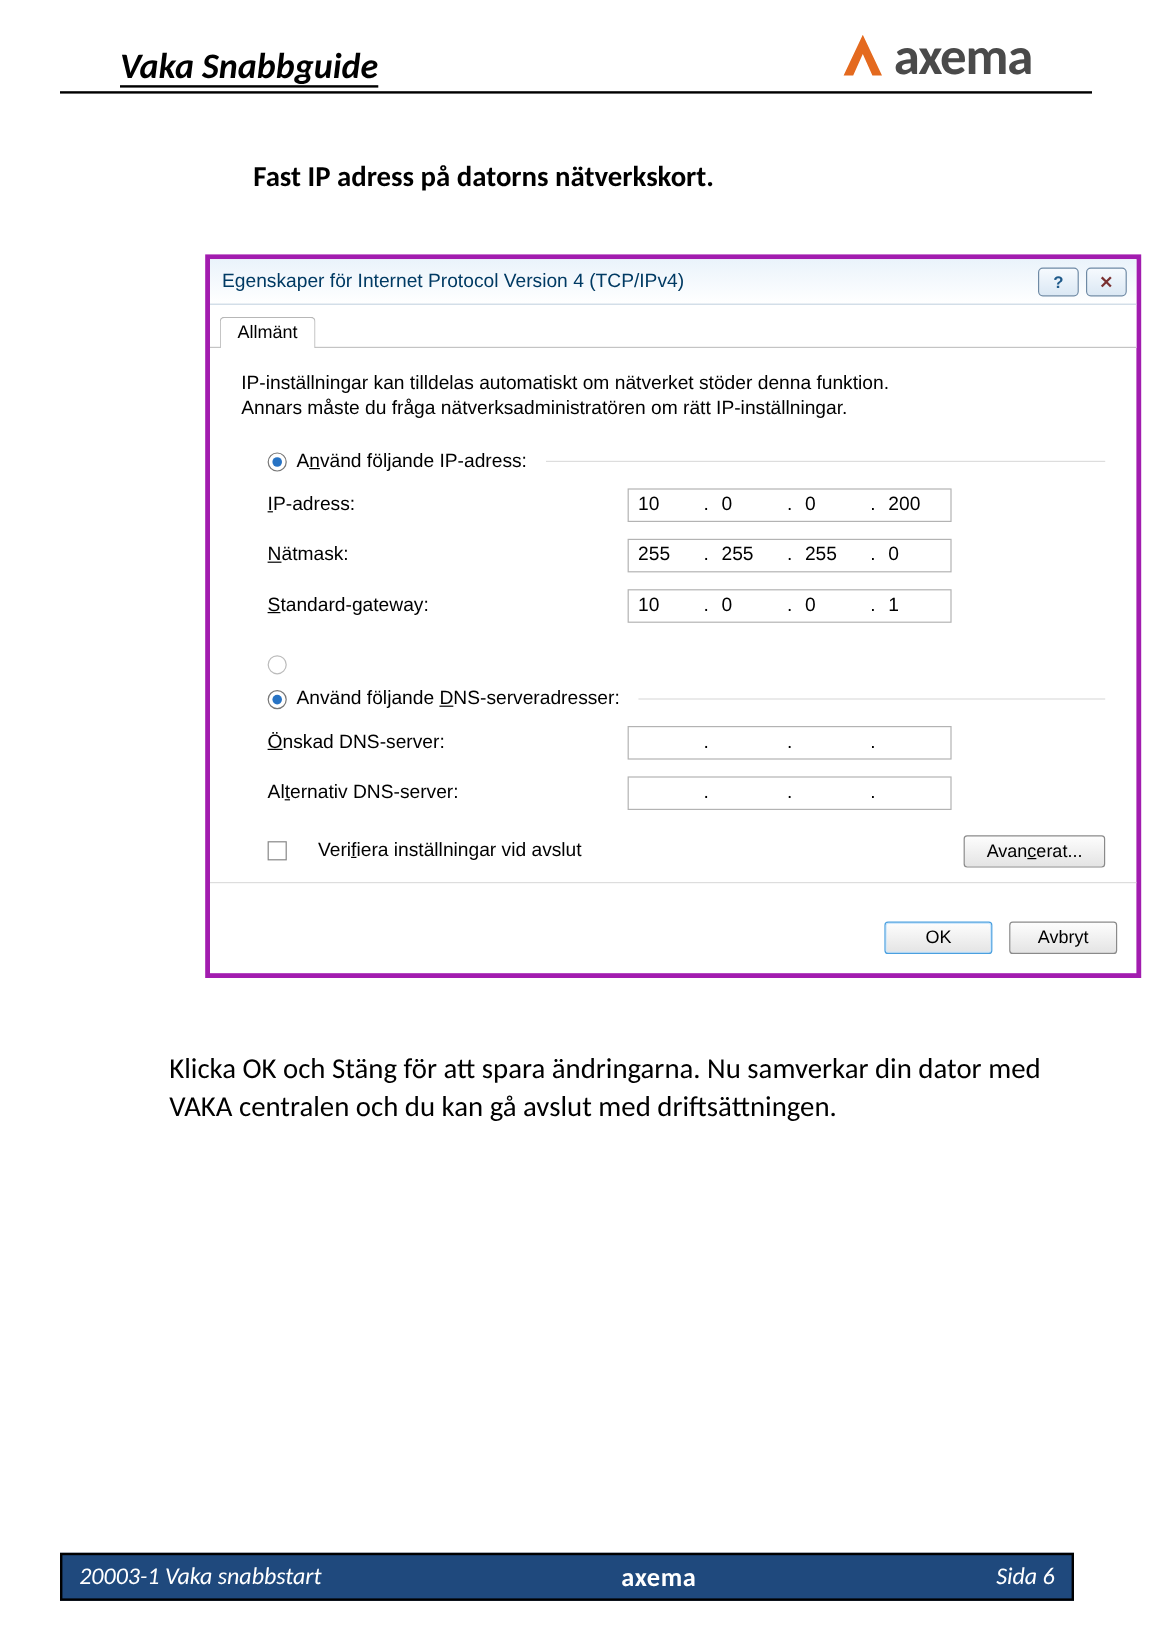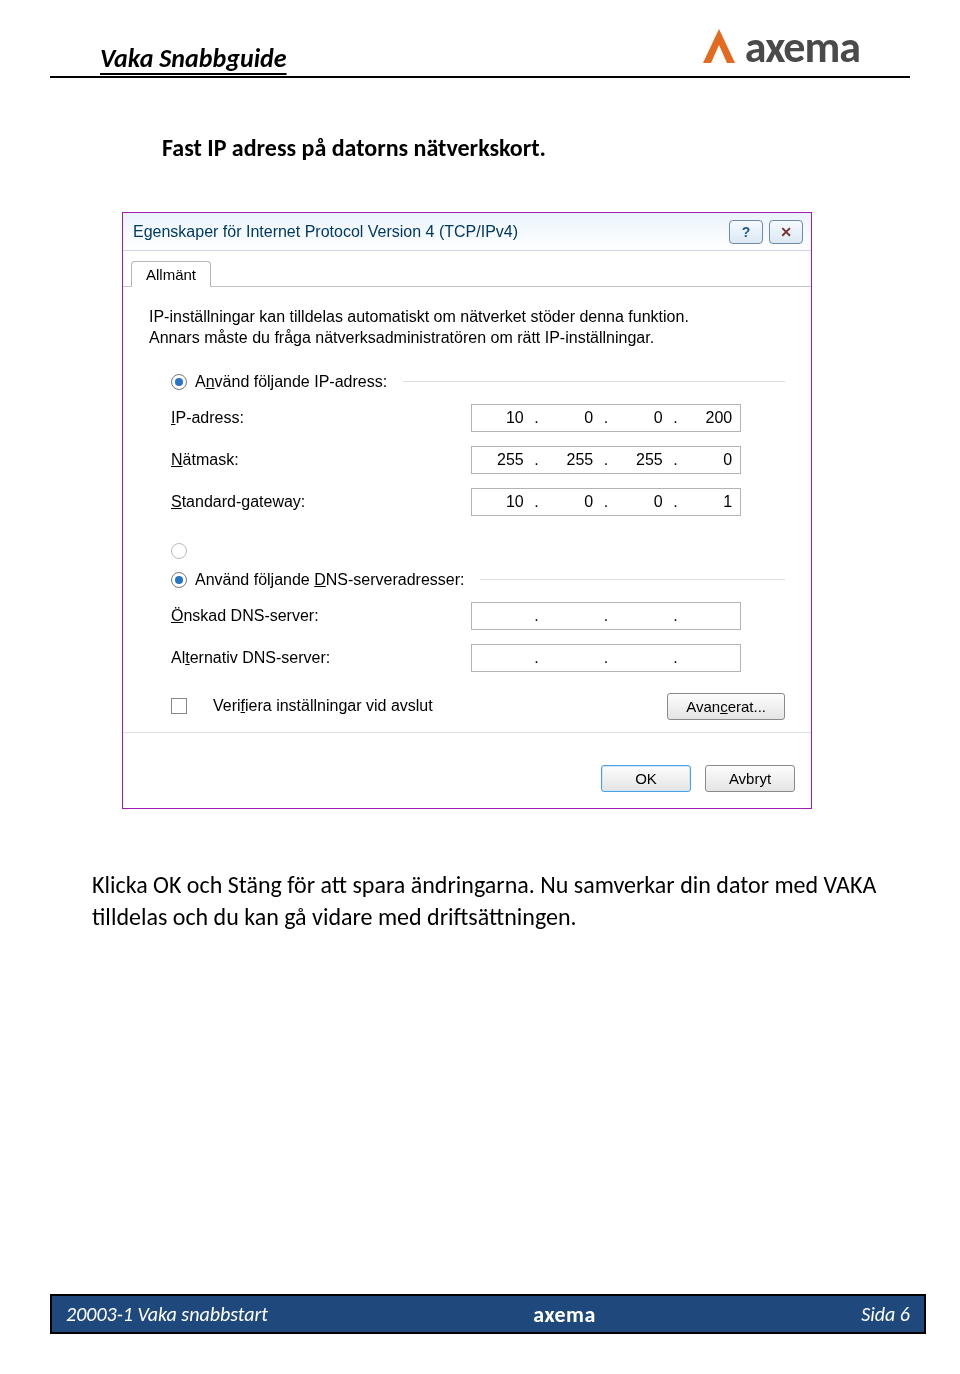--- a/index.html
+++ b/index.html
@@ -13,21 +13,21 @@
   }
   .page-header {
     padding: 20px 50px 0 50px;
     display: flex;
     justify-content: space-between;
     align-items: flex-end;
     border-bottom: 2px solid #000;
     margin: 0 50px 5px 50px;
   }
   .page-title {
-    font-size: 26px;
+    font-size: 30px;
     font-weight: bold;
     font-style: italic;
     margin: 0 0 2px 0;
     text-decoration: underline;
     text-decoration-thickness: 2px;
     text-underline-offset: 6px;
   }
   .logo {
     display: flex;
     align-items: center;
@@ -38,33 +38,33 @@
     width: 44px; height: 44px; position: relative;
   }
   .logo-text {
     font-weight: bold;
     font-size: 44px;
     color: #4a4a4a;
     letter-spacing: -1px;
   }
 
   .content {
-    padding: 30px 60px 0 32px;
+    padding: 30px 60px 0 81px;
   }
   .subtitle {
     font-size: 24px;
     font-weight: bold;
     margin: 20px 0 50px 130px;
   }
 
   
   .dialog {
-    width: 690px;
+    width: 780px;
     margin-left: 90px;
-    border: 1px solid #a21caf;
+    border: 4px solid #a21caf;
     background: #fff;
     font-family: "Segoe UI", Tahoma, sans-serif;
     font-size: 16px;
     color: #000;
     position: relative;
   }
   .titlebar {
     height: 38px;
     background: linear-gradient(#eaf3fb, #fff);
     border-bottom: 1px solid #c9d6e3;
@@ -156,21 +156,21 @@
     height: 28px;
     border: 1px solid #b3b3b3;
     background: #fff;
     display: flex;
     align-items: center;
     justify-content: space-evenly;
     font-family: "Segoe UI", sans-serif;
     font-size: 16px;
   }
   .ip-input span { text-align: center; }
-  .ip-input .octet { width: 44px; text-align:right; }
+  .ip-input .octet { width: 44px; text-align:left; }
   .ip-input .dot { width: 10px; text-align:center; }
 
   .check-row {
     display: flex; align-items: center; gap: 26px; padding: 14px 0 4px 22px;
   }
   .checkbox {
     width: 16px; height: 16px; border: 1px solid #888; background:#fff;
   }
 
   .btn {
@@ -200,21 +200,21 @@
   .post-text {
     margin: 60px 0 0 60px;
     font-size: 24px;
     line-height: 1.35;
     max-width: 820px;
   }
 
   
   .footer-bar {
     position: absolute;
-    left: 50px; right: 34px; bottom: 40px;
+    left: 50px; right: 65px; bottom: 40px;
     border: 2px solid #000;
     background: #1f497d;
     color: #fff;
     height: 40px;
     display: flex;
     align-items: center;
     justify-content: space-between;
     padding: 0 14px;
     font-size: 20px;
   }
@@ -359,20 +359,20 @@
 
       <div class="inner-border"></div>
     </div>
 
     <div class="dlg-footer">
       <div class="btn primary">OK</div>
       <div class="btn">Avbryt</div>
     </div>
   </div>
 
-  <div class="post-text">Klicka OK och Stäng för att spara ändringarna. Nu samverkar din dator med VAKA tilldelas och du kan gå vidare med driftsättningen.</div>
+  <div class="post-text">Klicka OK och Stäng för att spara ändringarna. Nu samverkar din dator med VAKA centralen och du kan gå avslut med driftsättningen.</div>
 </div>
 
 <div class="footer-bar">
   <span class="footer-left">20003-1 Vaka snabbstart</span>
   <span class="footer-center">axema</span>
   <span class="footer-right">Sida 6</span>
 </div>
 
 </body></html>

